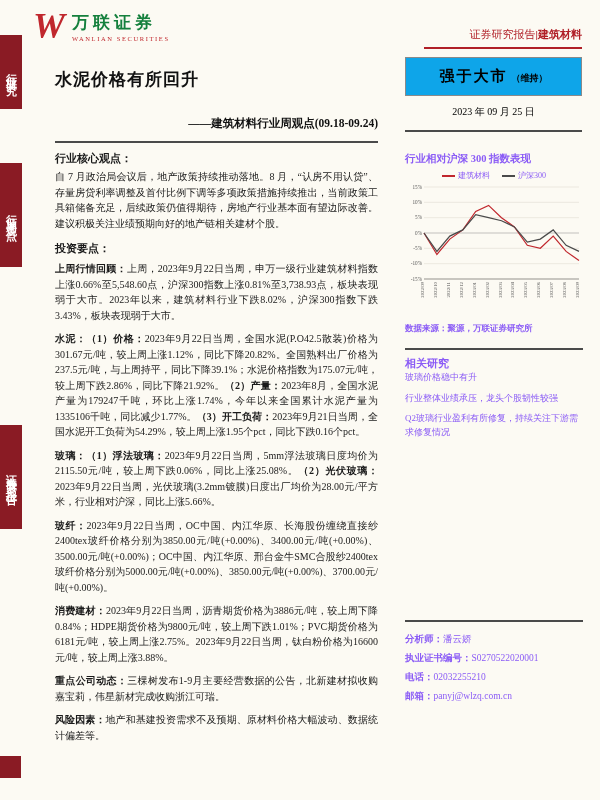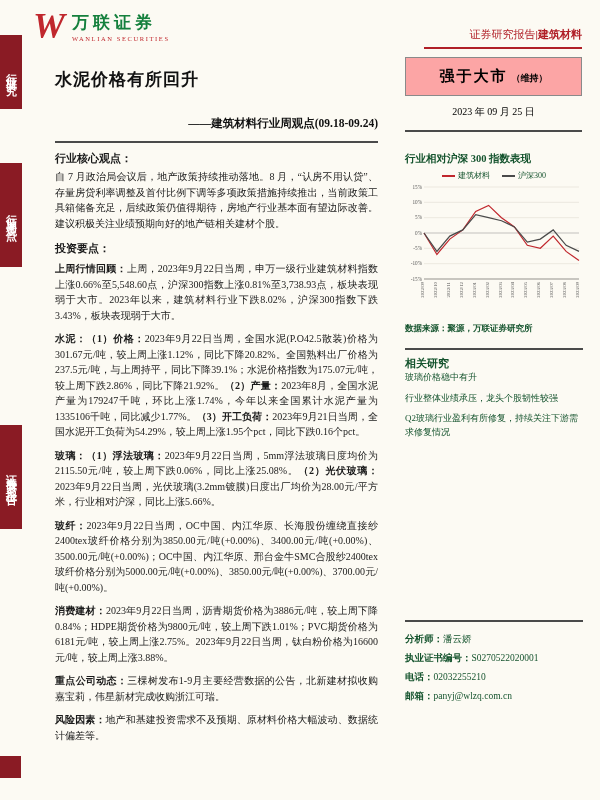--- a/index.html
+++ b/index.html
@@ -28,36 +28,36 @@
     color:#b01f27; font-size:11px; border-bottom:2px solid #b01f27; padding-bottom:5px; }
   .report-tag .ind { font-weight:bold; }
 
   
   .doc-title { position:absolute; left:55px; top:68px; font-size:17px; font-weight:bold; letter-spacing:1px; color:#111; }
   .doc-subtitle { position:absolute; left:55px; top:116px; width:323px; text-align:right;
     font-size:11.5px; font-weight:bold; border-bottom:2px solid #4a4a4a; padding-bottom:10px; color:#111; }
 
   
   .rating-wrap { position:absolute; left:405px; top:57px; width:177px; }
-  .rating-box { border:1px solid #8a8a8a; padding:9px 0; text-align:center; background:#fca5a5; }
+  .rating-box { border:1px solid #8a8a8a; padding:9px 0; text-align:center; background:#0ea5e9; }
   .rating-big { font-size:15px; font-weight:bold; letter-spacing:2px; }
   .rating-note { font-size:9px; font-weight:bold; }
   .date-row { text-align:center; font-size:10px; padding:9px 0 11px; border-bottom:2px solid #4a4a4a; }
 
   
   .main-col { position:absolute; left:55px; top:150px; width:323px; font-size:10px;
     line-height:1.55; text-align:justify; color:#1a1a1a; }
   .sec-h { font-size:11px; font-weight:bold; margin-bottom:2px; }
   .core-body { margin-bottom:9px; }
   .hl-h { font-size:11px; font-weight:bold; margin:6px 0 4px; }
   .para { margin-bottom:8px; }
   .b { font-weight:bold; }
 
   
-  .right-col { position:absolute; left:405px; top:152px; width:178px; height:640px; color:#14532d; }
+  .right-col { position:absolute; left:405px; top:152px; width:178px; height:640px; color:#8b5cf6; }
   .chart-title { font-size:10.5px; font-weight:bold; margin-bottom:4px; }
   .legend { display:flex; justify-content:center; gap:12px; font-size:8px; margin-bottom:2px; }
   .legend-item { display:flex; align-items:center; gap:3px; }
   .legend-swatch { display:inline-block; width:13px; height:2px; }
   .source { font-size:8.5px; font-weight:bold; margin-top:4px; }
   .related { margin-top:13px; border-top:2px solid #4a4a4a; padding-top:6px; }
   .related-h { font-size:11px; font-weight:bold; }
   .related-item { font-size:9px; line-height:1.5; margin-bottom:7px; }
   .analyst { position:absolute; left:0; top:468px; width:178px; border-top:2px solid #4a4a4a;
     padding-top:8px; font-size:9.5px; line-height:2.0; }

